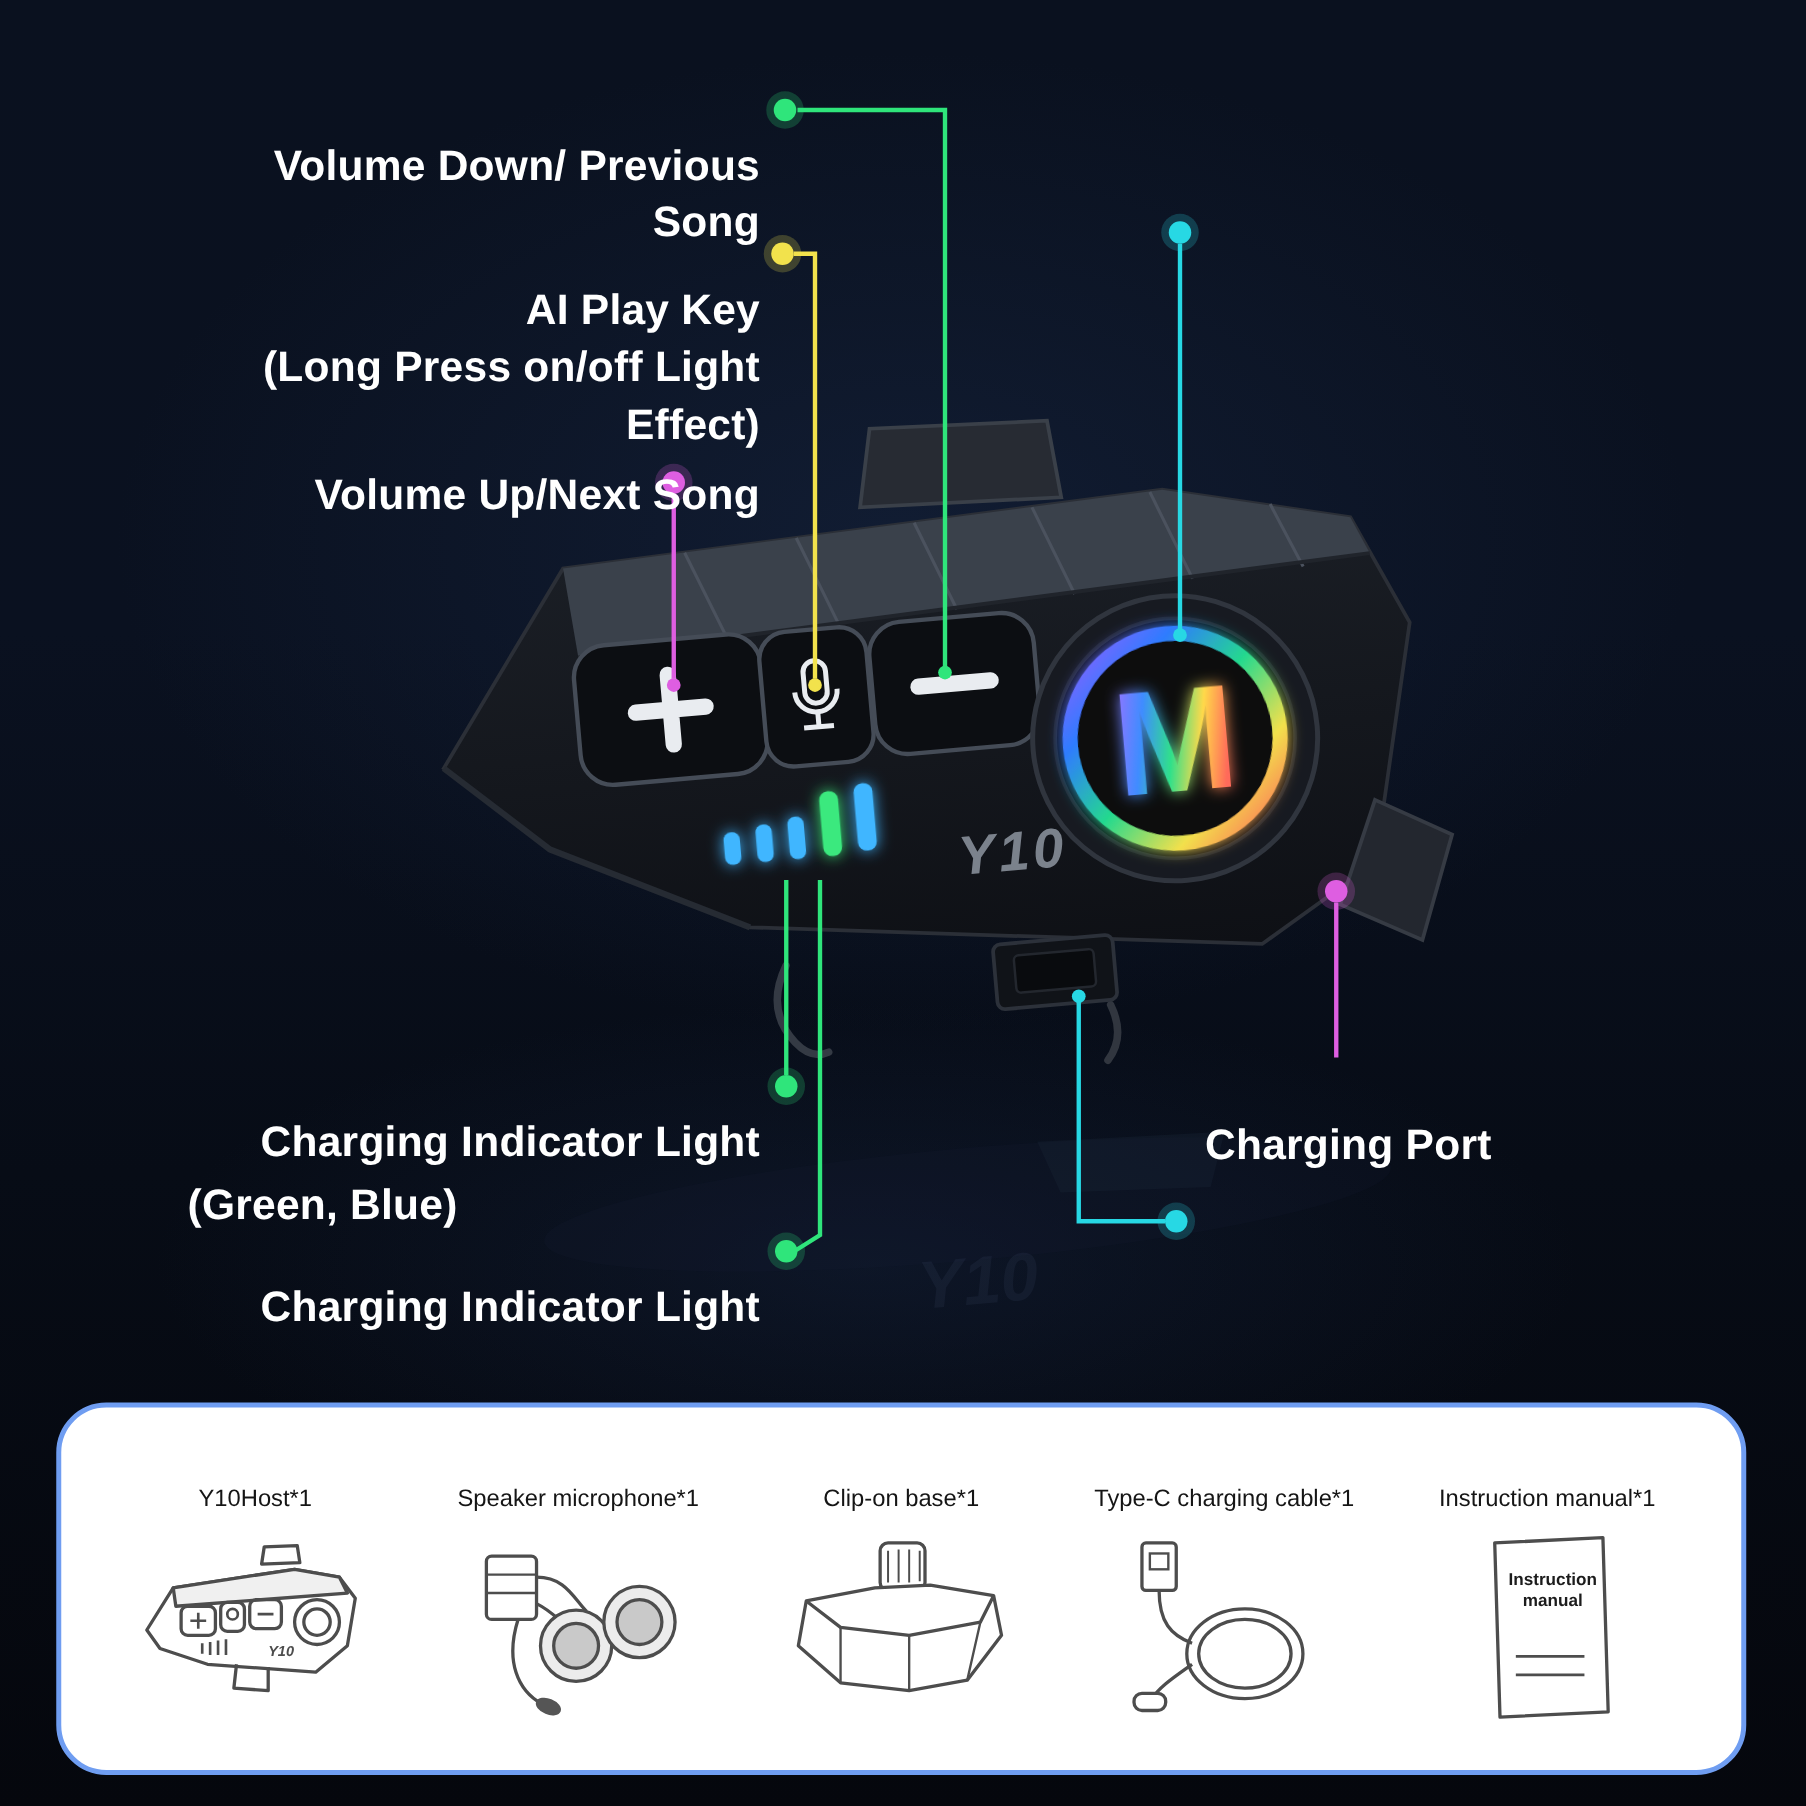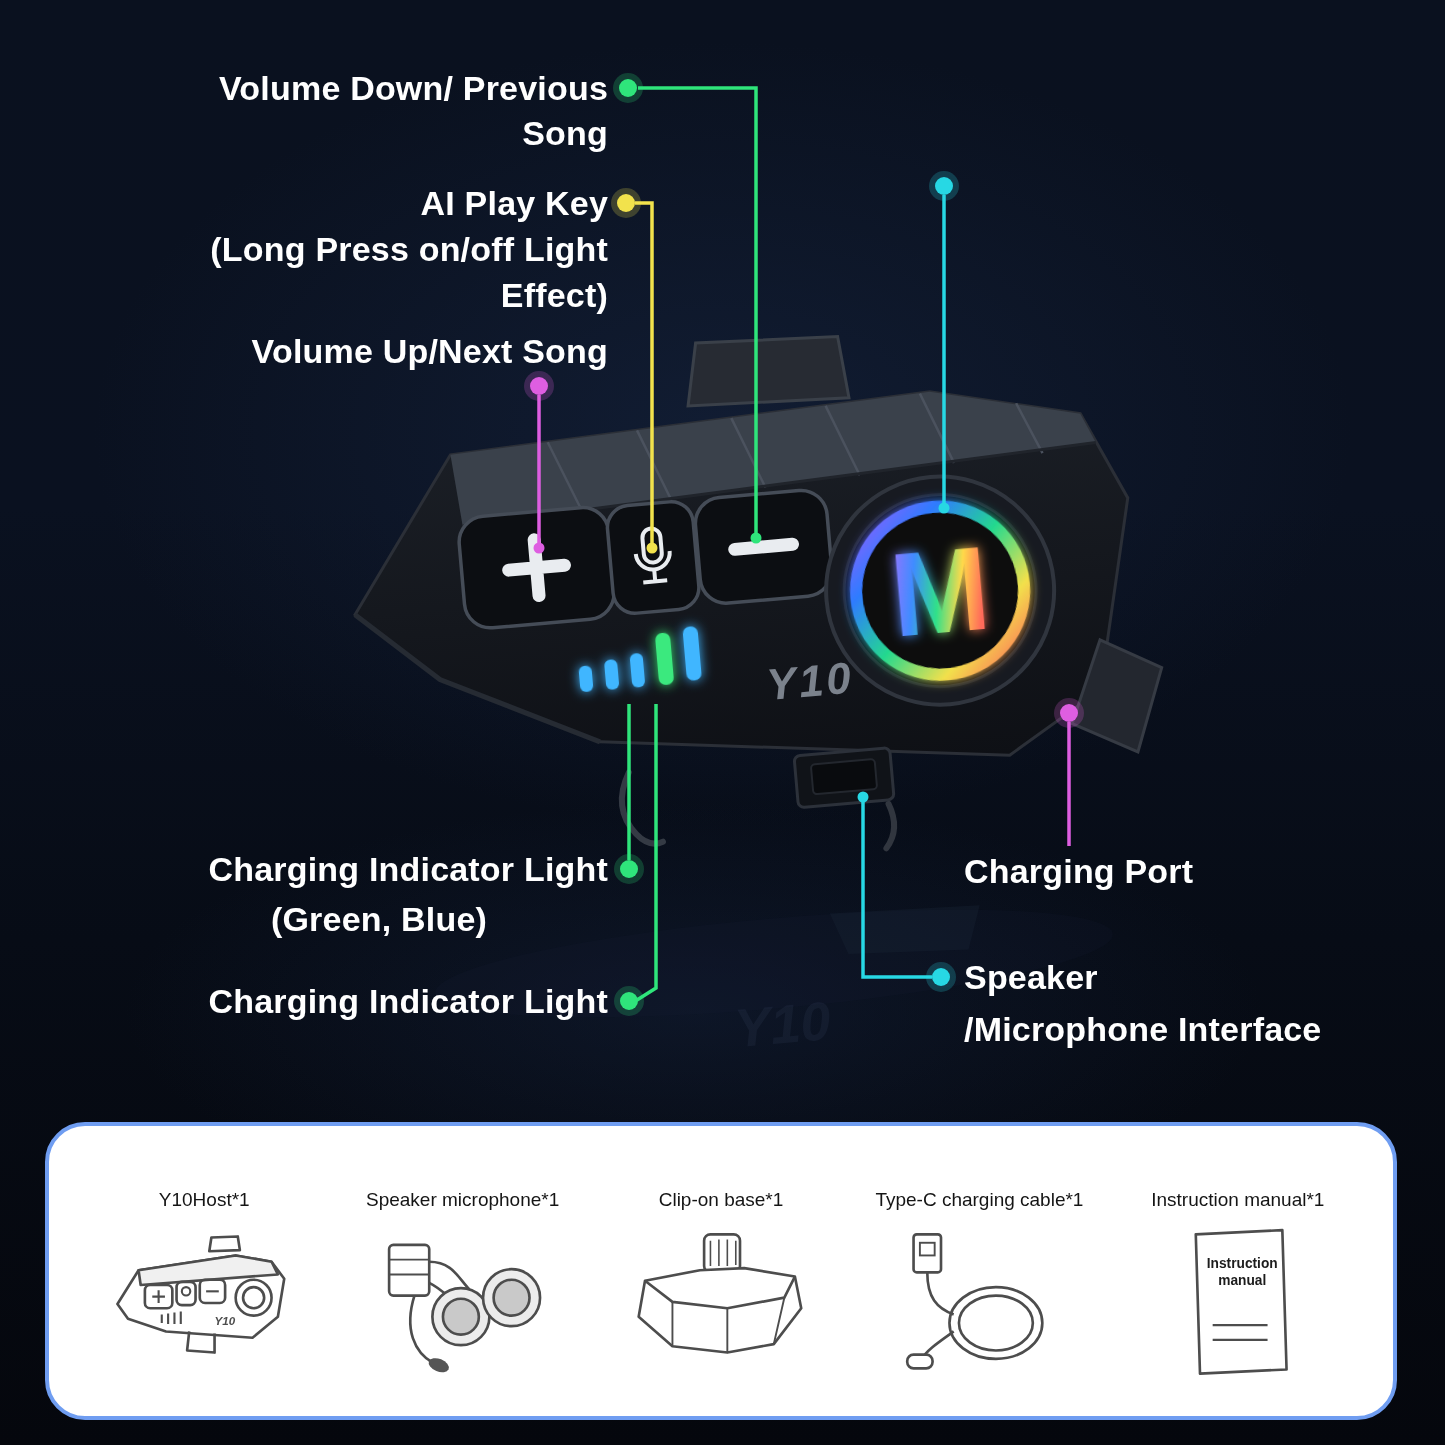--- a/index.html
+++ b/index.html
@@ -5,23 +5,23 @@
   html,body{margin:0;padding:0;background:#04060b;}
   .canvas{
     position:relative;width:1445px;height:1445px;overflow:hidden;
     font-family:"Liberation Sans",sans-serif;
     background:
       radial-gradient(900px 560px at 50% 30%, rgba(23,38,66,.55), rgba(23,38,66,0) 70%),
       radial-gradient(760px 280px at 48% 70%, rgba(26,42,74,.35), rgba(26,42,74,0) 75%),
       linear-gradient(180deg,#0a111f 0%,#0a1120 35%,#070c16 65%,#05070d 100%);
   }
   .art{position:absolute;left:0;top:0;}
-  .callout{position:absolute;color:#ffffff;font-size:34px;font-weight:600;letter-spacing:.2px;line-height:45px;}
+  .callout{position:absolute;color:#ffffff;font-size:34px;font-weight:600;letter-spacing:.2px;line-height:45px;margin-top:45px;}
   .align-right{text-align:right;}
-  .center-line{text-align:center;}
+  .center-line{text-align:left;}
   .lead{fill:none;stroke-width:3.5px;}
   .halo{opacity:.22;}
   .package-panel{
     position:absolute;left:45px;top:1122px;width:1352px;height:298px;
     background:#ffffff;border:4px solid #6f9df1;border-radius:40px;
     display:flex;justify-content:space-between;align-items:center;
     padding:48px 26px 12px;box-sizing:border-box;
   }
   .package-item{flex:1 1 0;display:flex;flex-direction:column;align-items:center;gap:8px;position:relative;min-width:0;}
   .package-label{font-size:19px;color:#151515;white-space:nowrap;font-weight:400;}
@@ -180,24 +180,20 @@
   </div>
 
   <div class="callout align-right" style="left:150px;top:976px;width:458px;line-height:50px;">
     <div>Charging Indicator Light</div>
   </div>
 
   <div class="callout" style="left:964px;top:849px;">
     <div>Charging Port</div>
   </div>
 
-  <div class="callout" style="left:964px;top:951px;line-height:52px;">
-    <div>Speaker</div>
-    <div>/Microphone Interface</div>
-  </div>
 
   <div class="package-panel">
 
     <div class="package-item">
       <div class="package-label">Y10Host*1</div>
       <svg width="190" height="170" viewBox="0 0 180 160">
         <g fill="#ffffff" stroke="#4d4d4d" stroke-width="2.5" stroke-linejoin="round">
           <path d="M 95 30 L 97 17 L 122 16 L 124 29 Z"></path>
           <path d="M 8 80 L 28 48 L 120 34 L 154 40 L 166 56 L 160 92 L 136 112 L 54 106 L 18 94 Z"></path>
           <path d="M 28 48 L 120 34 L 154 40 L 160 52 L 30 62 Z" fill="#f0f0f0"></path>

